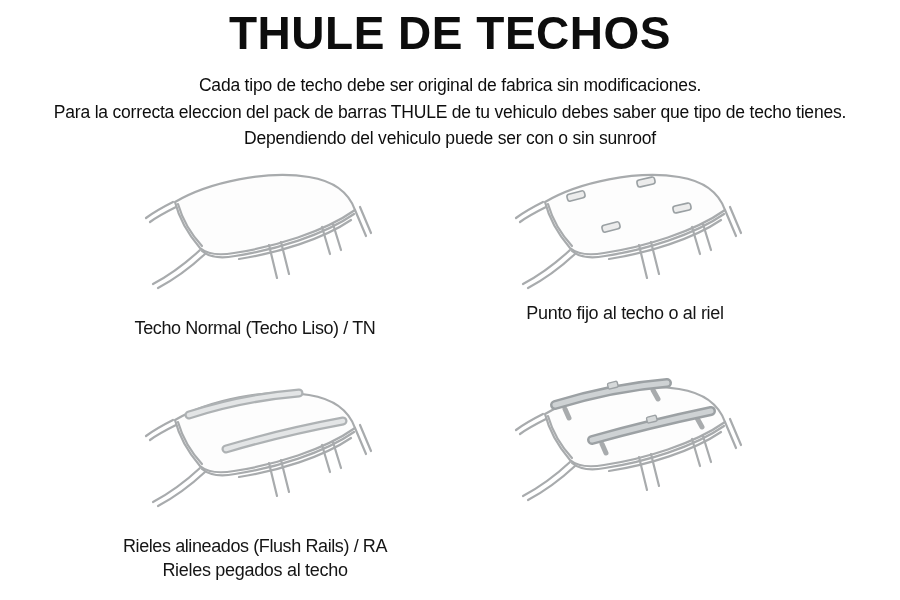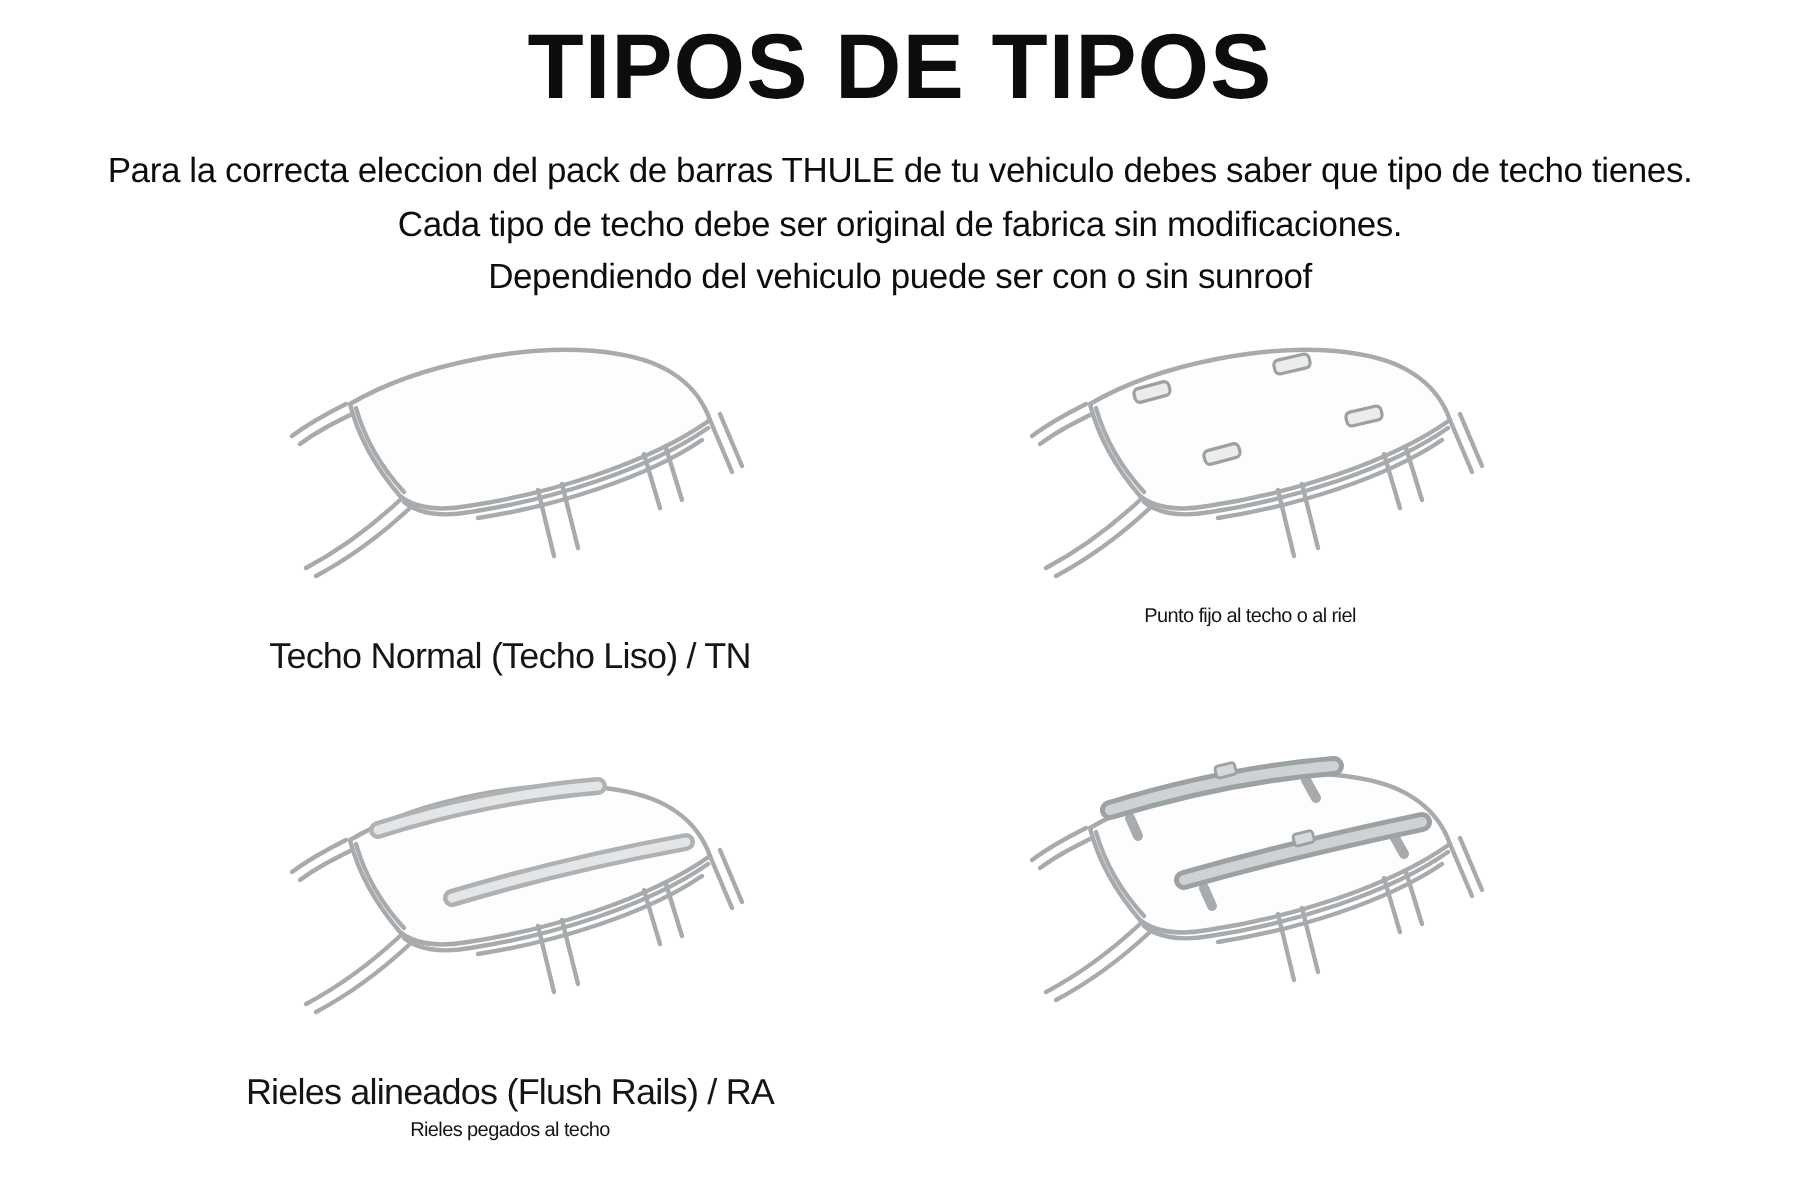--- a/index.html
+++ b/index.html
@@ -22,21 +22,21 @@
   #cell-tn{left:85px;top:150px;}
   #cell-pf{left:455px;top:150px;}
   #cell-ra{left:85px;top:368px;}
   #cell-re{left:455px;top:362px;}
   .art{display:block;width:320px;height:150px;margin:0 auto;position:relative;left:18px;}
   .caption{
     font-size:18px;color:#151515;margin-top:18px;letter-spacing:-0.4px;
     white-space:nowrap;
   }
   .sub{
-    font-size:10px;color:#151515;margin-top:3px;letter-spacing:-0.3px;
+    font-size:18px;color:#151515;margin-top:3px;letter-spacing:-0.3px;
     white-space:nowrap;
   }
   figure{margin:0;}
   .defs-holder{position:absolute;width:0;height:0;overflow:hidden;}
 </style>
 </head>
 <body>
 
 <svg class="defs-holder" aria-hidden="true">
   <defs>
@@ -52,25 +52,25 @@
       <path d="M156,95 L164,128"></path>
       <path d="M168,92 L176,124"></path>
       <path d="M209,77 L217,104"></path>
       <path d="M220,74 L228,100"></path>
       <path d="M242,60 L253,86"></path>
       <path d="M247,57 L258,83"></path>
     </g>
   </defs>
 </svg>
 
-<h1 class="title">TIPOS DE TIPOS</h1>
+<h1 class="title">THULE DE TECHOS</h1>
 
 <div class="intro">
+  <p>Cada tipo de techo debe ser original de fabrica sin modificaciones.</p>
   <p>Para la correcta eleccion del pack de barras THULE de tu vehiculo debes saber que tipo de techo tienes.</p>
-  <p>Cada tipo de techo debe ser original de fabrica sin modificaciones.</p>
   <p>Dependiendo del vehiculo puede ser con o sin sunroof</p>
 </div>
 
 <figure class="cell" id="cell-tn">
   <svg class="art" viewBox="0 0 320 150">
     <use href="#roof-base"></use>
   </svg>
   <figcaption>
     <div class="caption">Techo Normal (Techo Liso) / TN</div>
   </figcaption>

